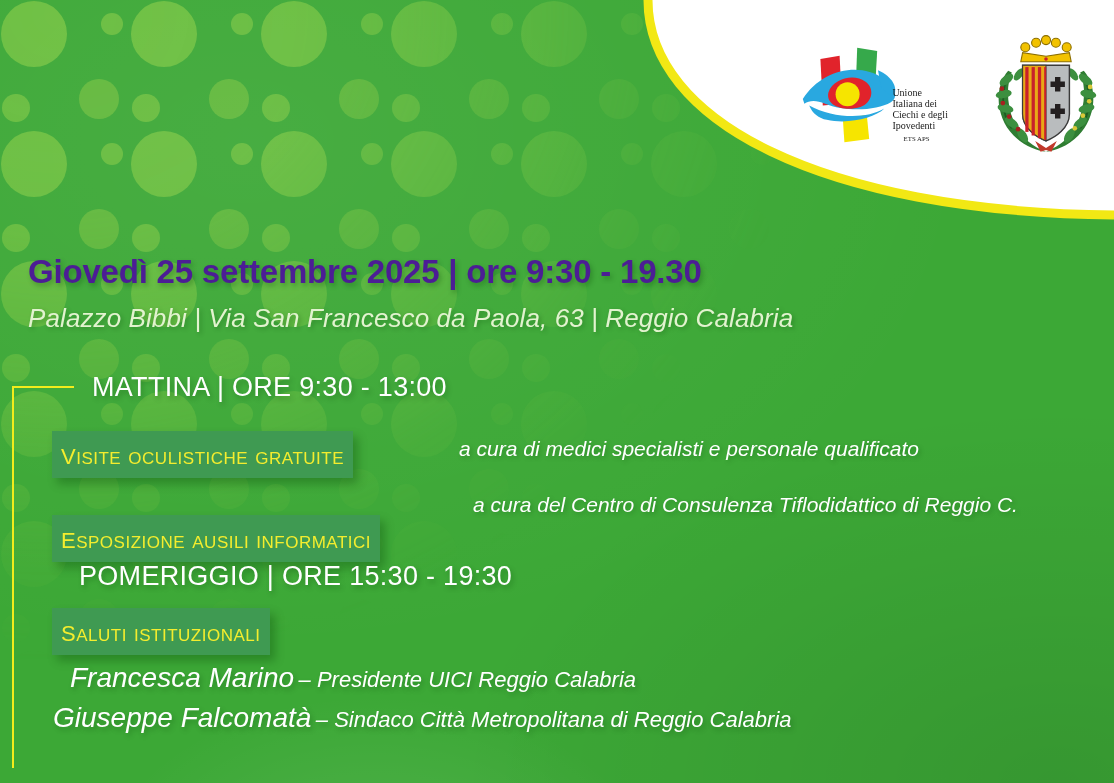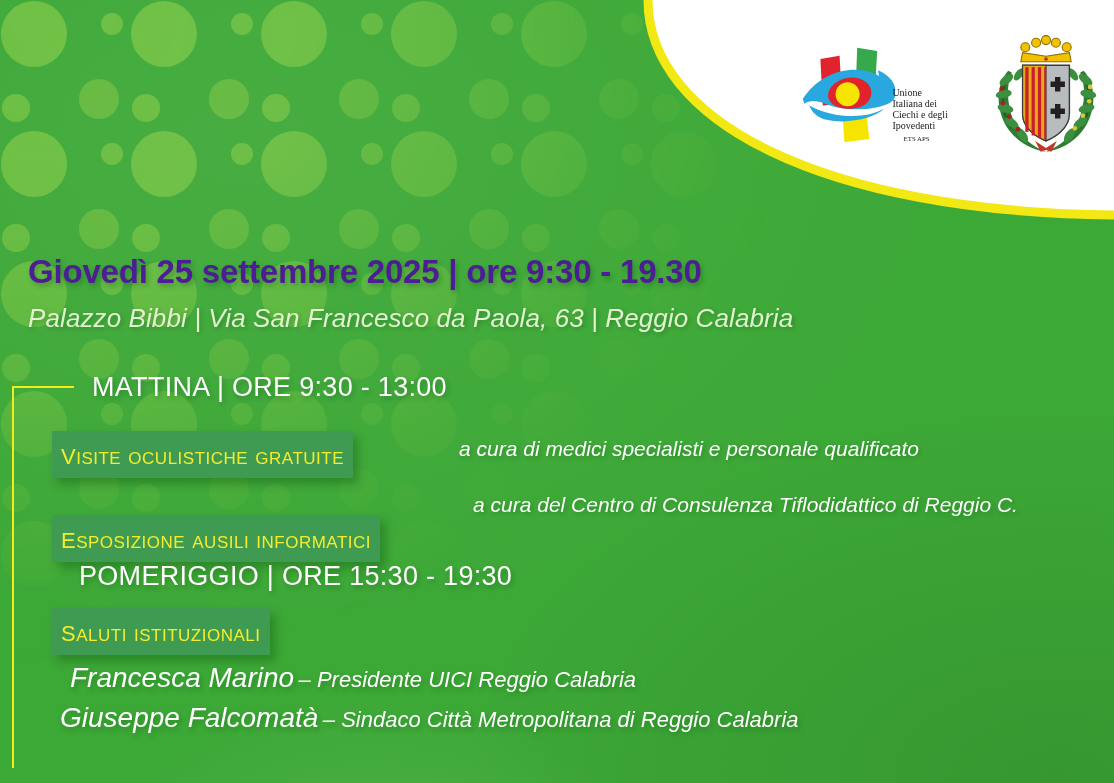--- a/index.html
+++ b/index.html
@@ -187,21 +187,21 @@
   }
   .speaker .nm {
     font-size: 28px;
     letter-spacing: 0;
   }
   .speaker .ro {
     font-size: 22px;
     letter-spacing: 0;
   }
   .speaker.s1 { left: 70px; top: 662px; }
-  .speaker.s2 { left: 60px; top: 702px; }
+  .speaker.s2 { left: 53px; top: 702px; }
 </style>
 </head>
 <body>
 
 <div id="poster">
 
   <div class="bg-base"></div>
 
   <svg class="bg-dots" viewBox="0 0 780 700" xmlns="http://www.w3.org/2000/svg" aria-hidden="true">
     <defs>

